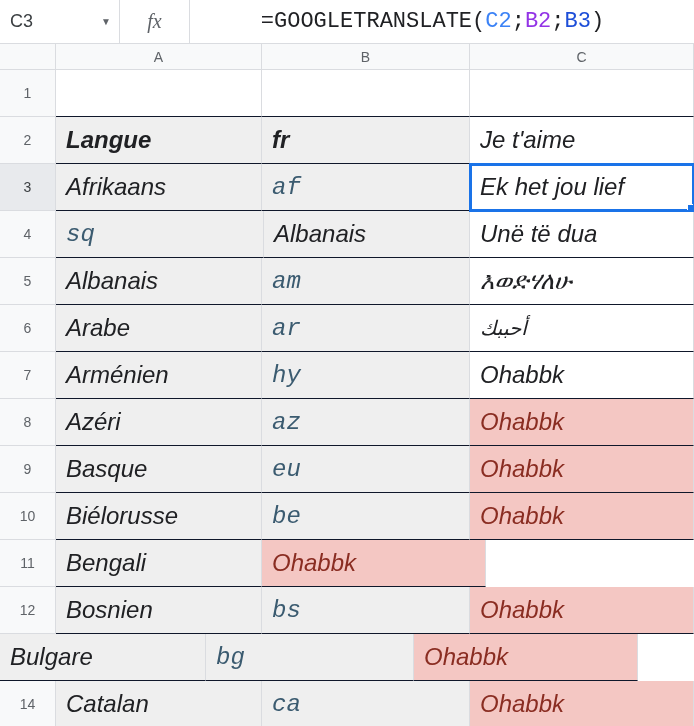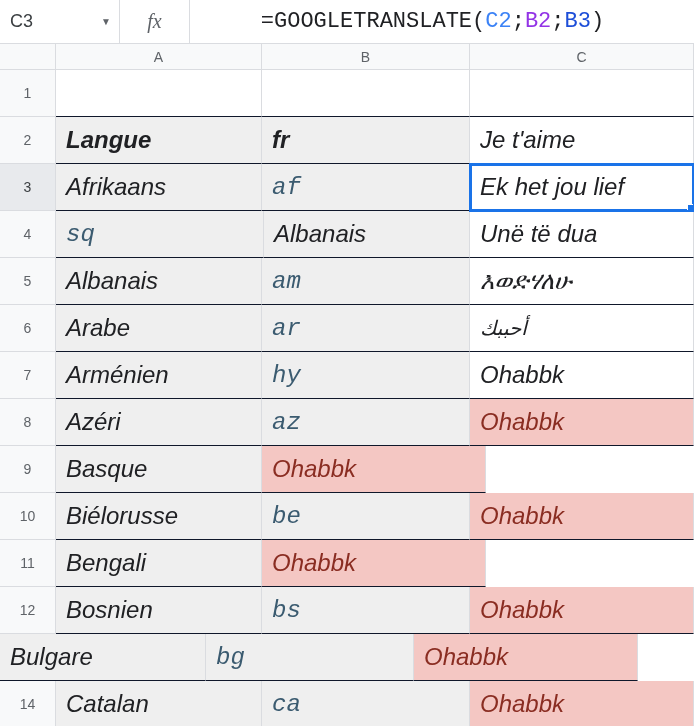--- a/index.html
+++ b/index.html
@@ -211,20 +211,21 @@
       </div>
       <div class="row">
         <div class="row-header">8</div>
         <div class="cell col-A grey-bg">Azéri</div>
         <div class="cell col-B grey-bg mono">az</div>
         <div class="cell col-C redish">Ohabbk</div>
       </div>
       <div class="row">
         <div class="row-header">9</div>
         <div class="cell col-A grey-bg">Basque</div>
+        <div class="cell col-B grey-bg mono">eu</div>
         <div class="cell col-C redish">Ohabbk</div>
       </div>
       <div class="row">
         <div class="row-header">10</div>
         <div class="cell col-A grey-bg">Biélorusse</div>
         <div class="cell col-B grey-bg mono">be</div>
         <div class="cell col-C redish">Ohabbk</div>
       </div>
       <div class="row">
         <div class="row-header">11</div>

